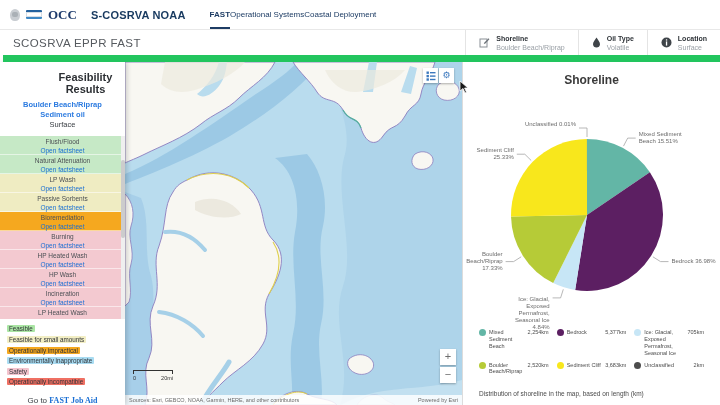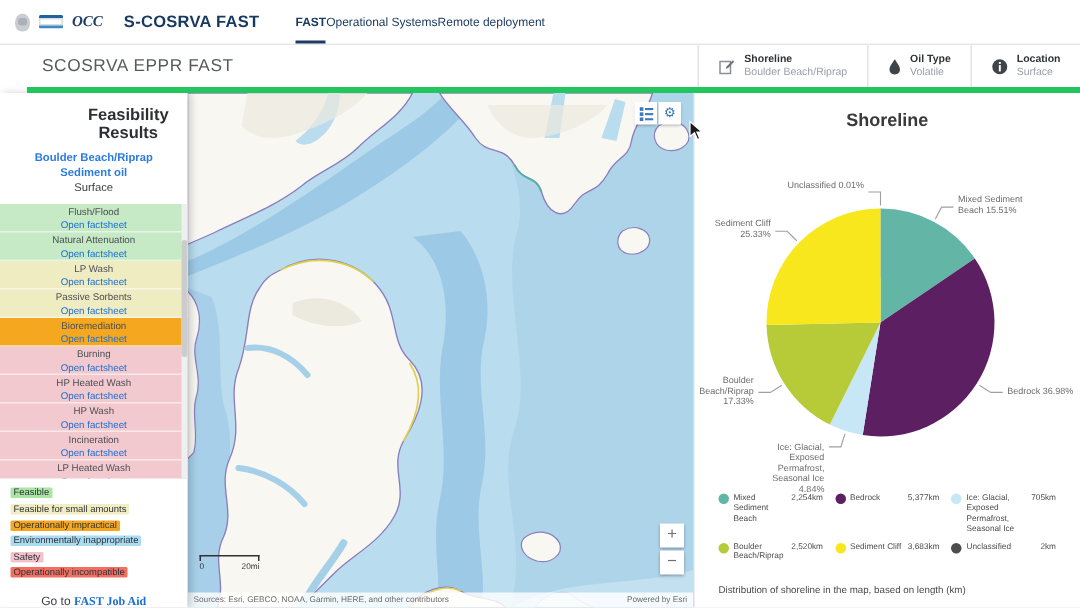--- a/index.html
+++ b/index.html
@@ -15,29 +15,29 @@
     padding:0 10px; z-index:40;
   }
   .logos { display:flex; align-items:center; gap:6px; }
   .emblem { width:10px; height:12px; background:#c9cdd2; border-radius:50% 50% 45% 45%; position:relative; }
   .emblem:after { content:""; position:absolute; left:2px; top:3px; width:6px; height:5px; background:#aab0b6; border-radius:2px;}
   .flag { width:16px; height:9px; display:flex; flex-direction:column; overflow:hidden; border-radius:1px; }
   .flag i { flex:1; }
   .flag i:nth-child(1){ background:#23619e; }
   .flag i:nth-child(2){ background:#fff; border:0.5px solid #d5dde5;}
   .flag i:nth-child(3){ background:#3f88c5; }
-  .occ { font-family:"Liberation Serif", serif; font-style:italic; font-weight:700; font-size:10px; color:#1d3a6b; }
+  .occ { font-family:"Liberation Serif", serif; font-weight:700; font-size:13px; color:#1d3a6b; }
   .brand { font-size:11px; font-weight:800; color:#17395f; margin:0 24px 0 14px; letter-spacing:.2px; white-space:nowrap; }
   .tabs { display:flex; height:100%; align-items:stretch; }
   .tab { font-size:8px; color:#1d3c64; display:flex; align-items:center; border-bottom:2px solid transparent; padding-top:2px; cursor:pointer; white-space:nowrap; }
   .tab.active { font-weight:700; border-bottom-color:#1d3c64; }
   
   .subheader {
-    position:absolute; top:30px; left:18px; right:0; height:32px; background:#fff;
-    border-bottom:4px solid #22c55e; display:flex; align-items:center;
+    position:absolute; top:30px; left:3px; right:0; height:32px; background:#fff;
+    border-bottom:7px solid #22c55e; display:flex; align-items:center;
     justify-content:space-between; padding:0 0 0 10px; z-index:35;
   }
   .sub-title { font-size:11.5px; color:#565a5f; letter-spacing:.4px; }
   .cards { display:flex; height:100%; }
   .card { display:flex; align-items:center; gap:6px; padding:0 13px; border-left:1px solid #e4e4e4; cursor:pointer; }
   .card svg { flex:none; }
   .card-label { font-size:7px; font-weight:700; color:#2e3338; line-height:9px; }
   .card-value { font-size:7px; color:#9aa0a6; line-height:9px; }
   
   .sidebar {
@@ -97,25 +97,25 @@
   <div class="nav">
     <div class="logos">
       <span class="emblem"></span>
       <span class="flag">
           <i></i>
           <i></i>
           <i></i>
         </span>
       <span class="occ">OCC</span>
     </div>
-    <div class="brand">S-COSRVA FAST</div>
+    <div class="brand">S-COSRVA NOAA</div>
     <div class="tabs" id="nav-tabs">
         <div class="tab active">FAST</div>
         <div class="tab">Operational Systems</div>
-        <div class="tab">Remote deployment</div>
+        <div class="tab">Coastal Deployment</div>
       </div>
   </div>
 
   <div class="subheader">
     <div class="sub-title">SCOSRVA EPPR FAST</div>
     <div class="cards">
       <div class="card">
         <svg width="11" height="11" viewBox="0 0 11 11">
           <rect x="1" y="2" width="7" height="8" fill="none" stroke="#8a9096" stroke-width="1"></rect>
           <path d="M9.6,1.2 L5.4,5.4 L4.8,7 L6.4,6.4 L10.4,2.2 Z" fill="#6b7177"></path>

